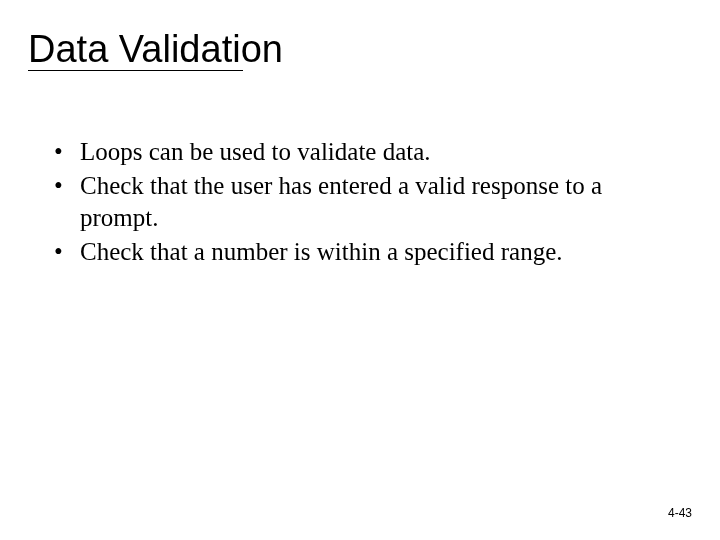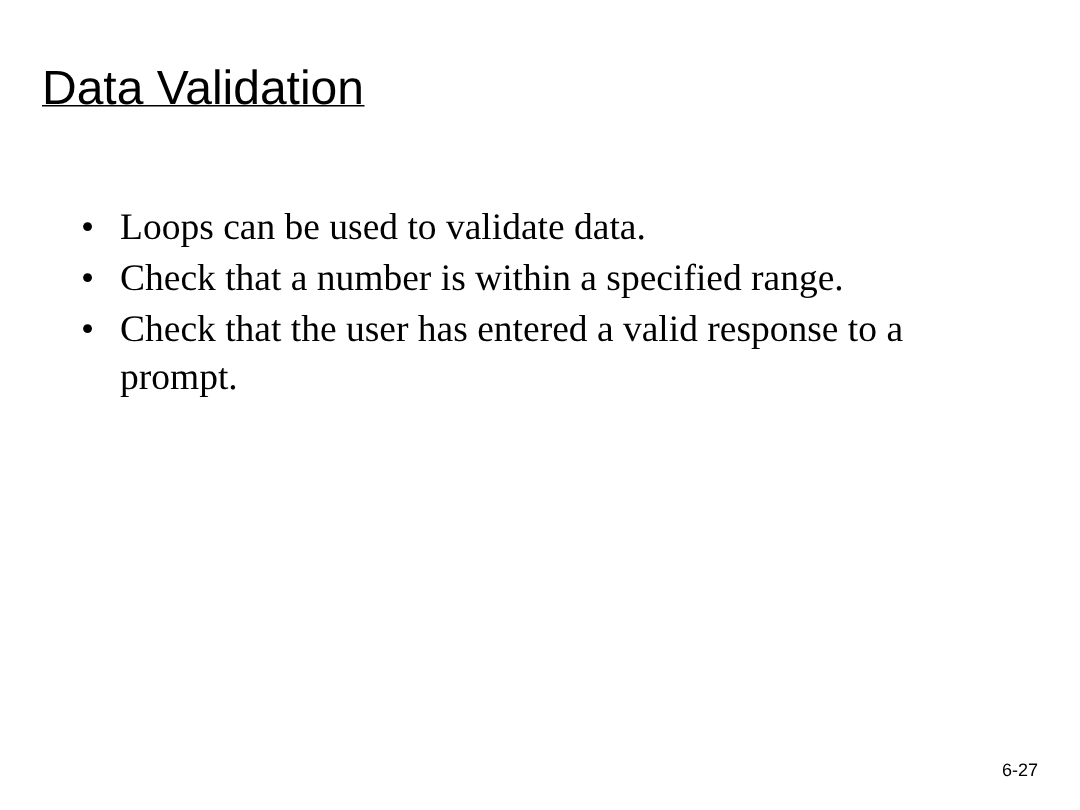--- a/index.html
+++ b/index.html
@@ -14,23 +14,23 @@
   }
   .slide {
     width: 720px;
     height: 540px;
     position: relative;
     box-sizing: border-box;
   }
   .title {
     position: absolute;
     left: 28px;
-    top: 40px;
+    top: 28px;
     font-family: Arial, Helvetica, sans-serif;
-    font-size: 32px;
+    font-size: 38px;
     font-weight: 400;
     letter-spacing: 0px;
   }
   .title-underline {
     position: absolute;
     left: 28px;
     top: 70px;
     width: 215px;
     height: 1px;
     background: #000;
@@ -75,19 +75,19 @@
 <body>
 
 <div class="slide">
 
   <div class="title">Data Validation</div>
   <div class="title-underline"></div>
 
   <div class="body">
     <ul class="bullets">
       <li>Loops can be used to validate data.</li>
+      <li>Check that the user has entered a valid response to a prompt.</li>
       <li>Check that a number is within a specified range.</li>
-      <li>Check that the user has entered a valid response to a prompt.</li>
     </ul>
   </div>
 
-  <div class="pagenum">6-27</div>
+  <div class="pagenum">4-43</div>
 </div>
 
 </body></html>

